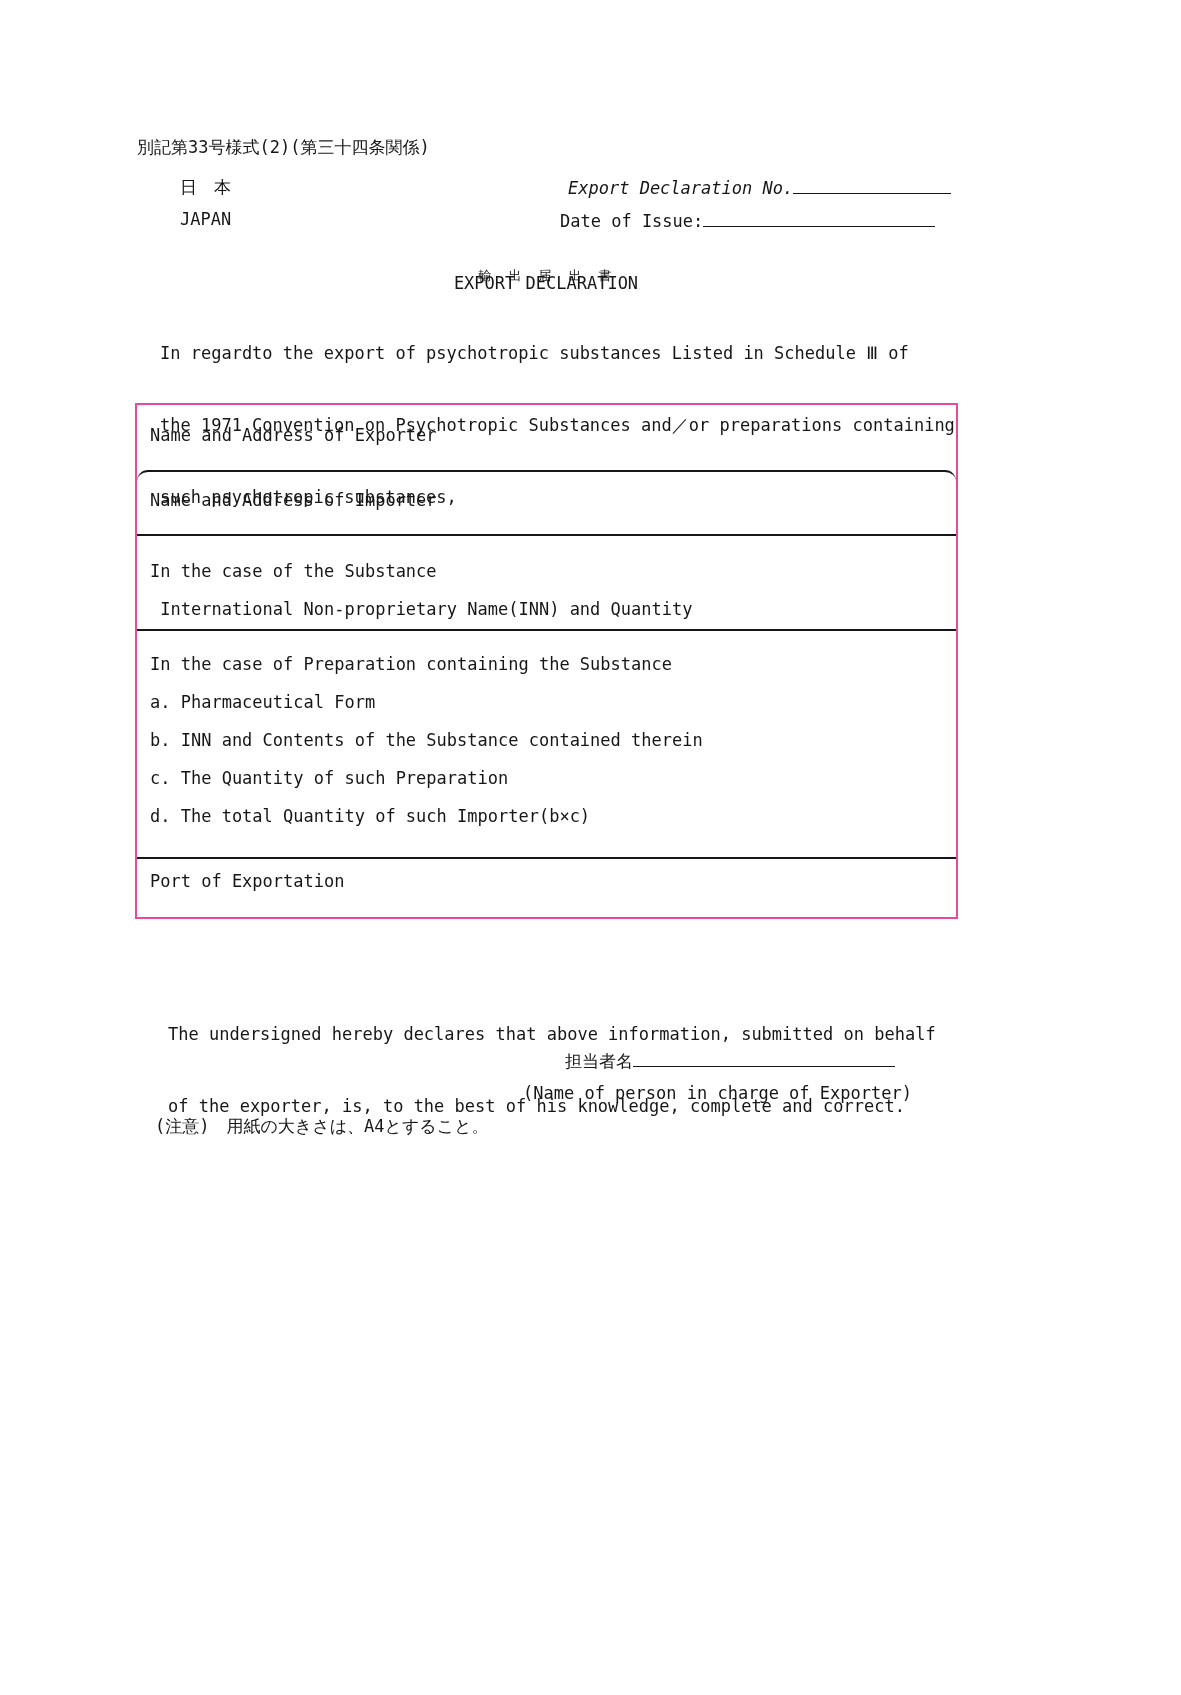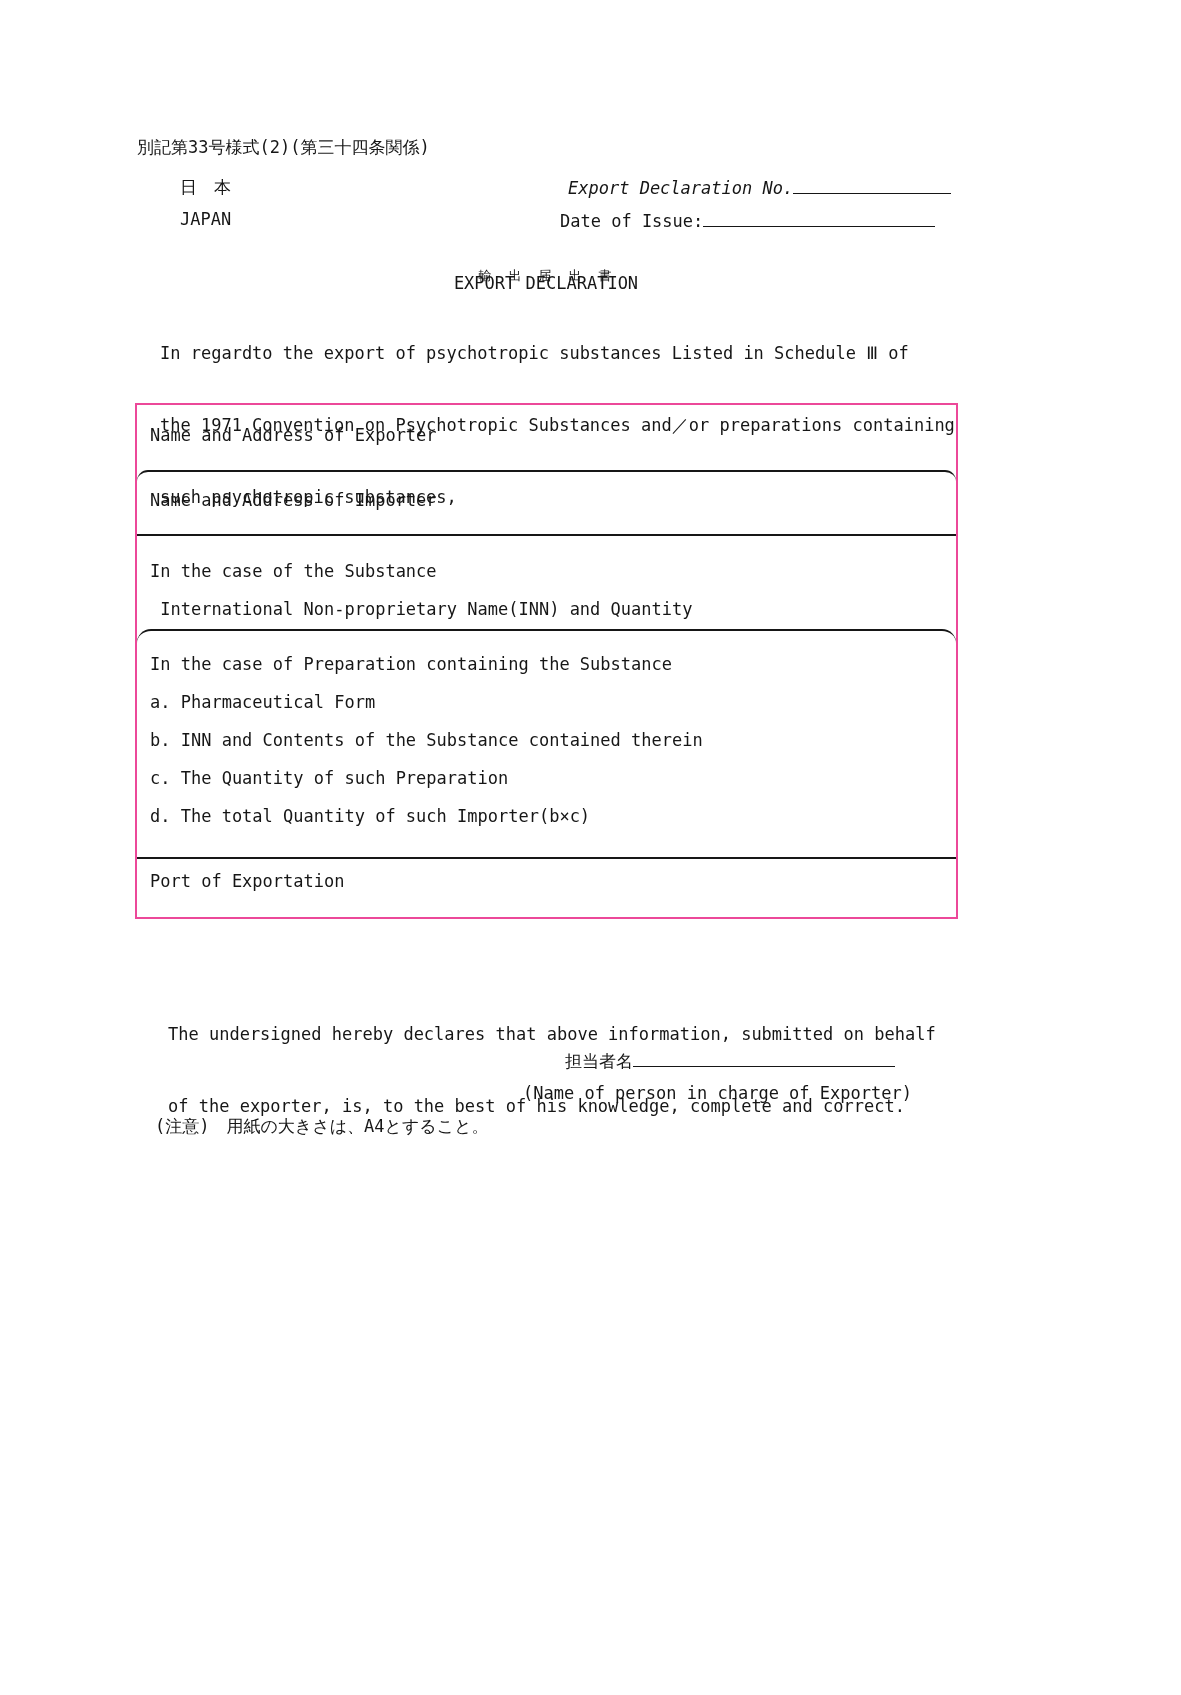--- a/index.html
+++ b/index.html
@@ -47,21 +47,21 @@
   .form-row {
     box-sizing: border-box;
     padding-left: 13px;
     overflow: hidden;
   }
   .form-row + .form-row { border-top: 2px solid #161616; }
   .row-1 { height: 65px; padding-top: 20px; }
   .row-2 { height: 64px; padding-top: 18px; border-radius: 11px; }
   .row-3 { height: 95px; padding-top: 16px; }
   .row-3 .line { line-height: 38px; }
-  .row-4 { height: 228px; padding-top: 14px; border-radius: 14px; }
+  .row-4 { height: 228px; padding-top: 14px; }
   .row-4 .line { line-height: 38px; }
   .row-5 { height: 60px; padding-top: 12px; }
   .row-6 { height: 51px; padding-top: 12px; }
 </style>
 </head>
 <body>
 
 <div class="page">
 
   <div class="abs" style="left:137px; top:136px;">別記第33号様式(2)(第三十四条関係)</div>

